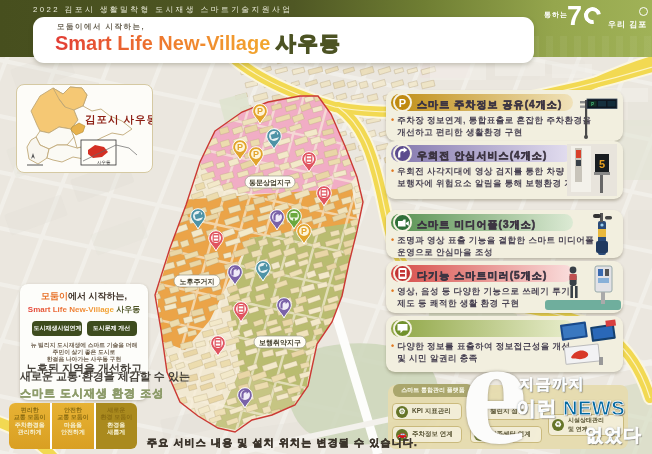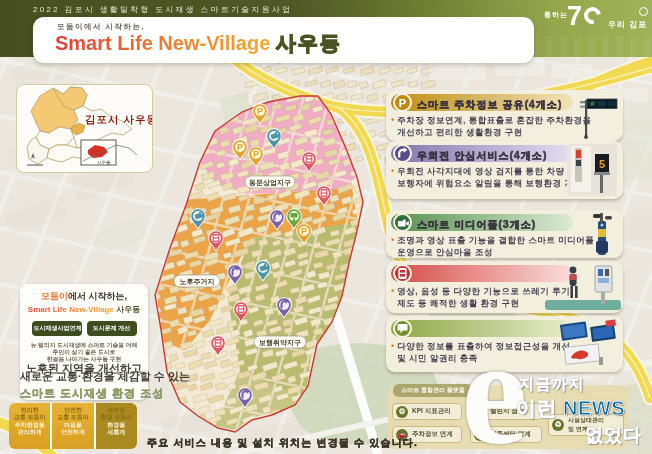--- a/index.html
+++ b/index.html
@@ -975,20 +975,21 @@
         <circle cx="17" cy="14" r="1.6" fill="#9ad0f0"></circle>
       </svg></div>
   </div>
 <div class="card" style="top:261px;height:52px">
     <div class="bar" style="background:linear-gradient(90deg,#d64a45,#fadedd)">
       <div class="circ" style="background:#c23434"><svg width="15" height="15" viewBox="0 0 15 15">
           <rect x="3.4" y="2" width="8.2" height="11" rx="1.6" fill="#fff"></rect>
           <rect x="5" y="4" width="5" height="2.6" fill="#c23434"></rect>
           <rect x="5" y="8" width="5" height="2.6" fill="#c23434"></rect>
         </svg></div>
+      <span class="ct">다기능 스마트미러(5개소)</span>
     </div>
     <div class="body">
       <span class="blt">•</span>
       <div class="btx">영상, 음성 등 다양한 기능으로 쓰레기 투기<br>제도 등 쾌적한 생활 환경 구현</div>
     </div>
     <div class="photo" style="right:2px;top:3px"><svg width="76" height="48" viewBox="0 0 76 48">
         <rect x="0" y="36" width="76" height="10" rx="3" fill="#6fae9d"></rect>
         <rect x="50" y="2" width="17" height="26" rx="2" fill="#e2e2e6" stroke="#9aa" stroke-width="1"></rect>
         <rect x="53" y="5" width="5" height="7" fill="#3a6ab0"></rect>
         <rect x="60" y="5" width="4" height="7" fill="#555"></rect>

